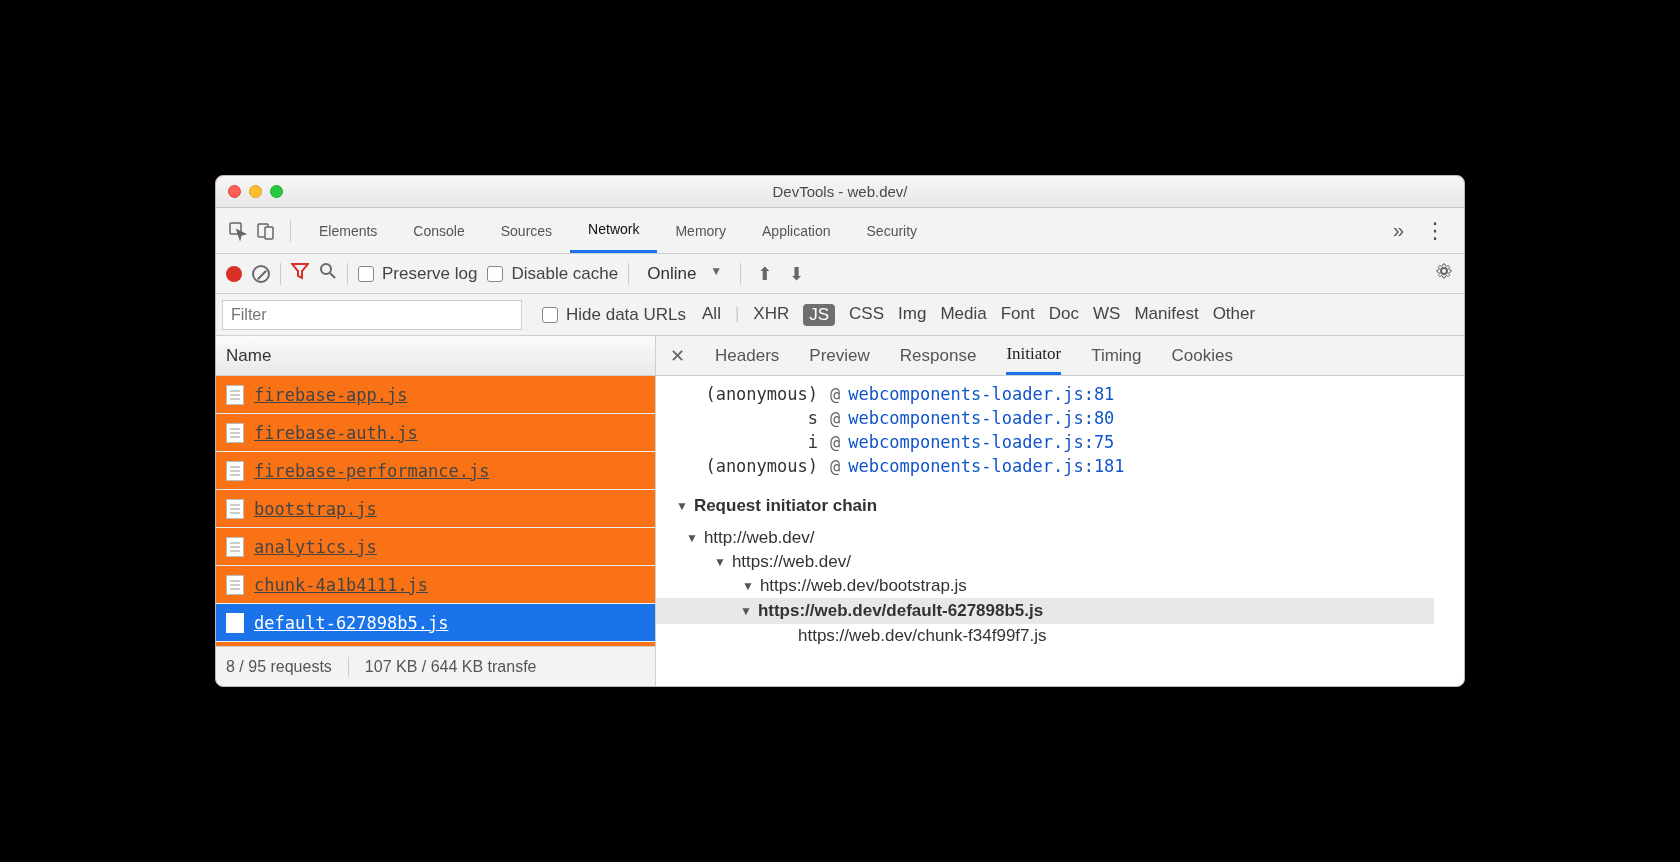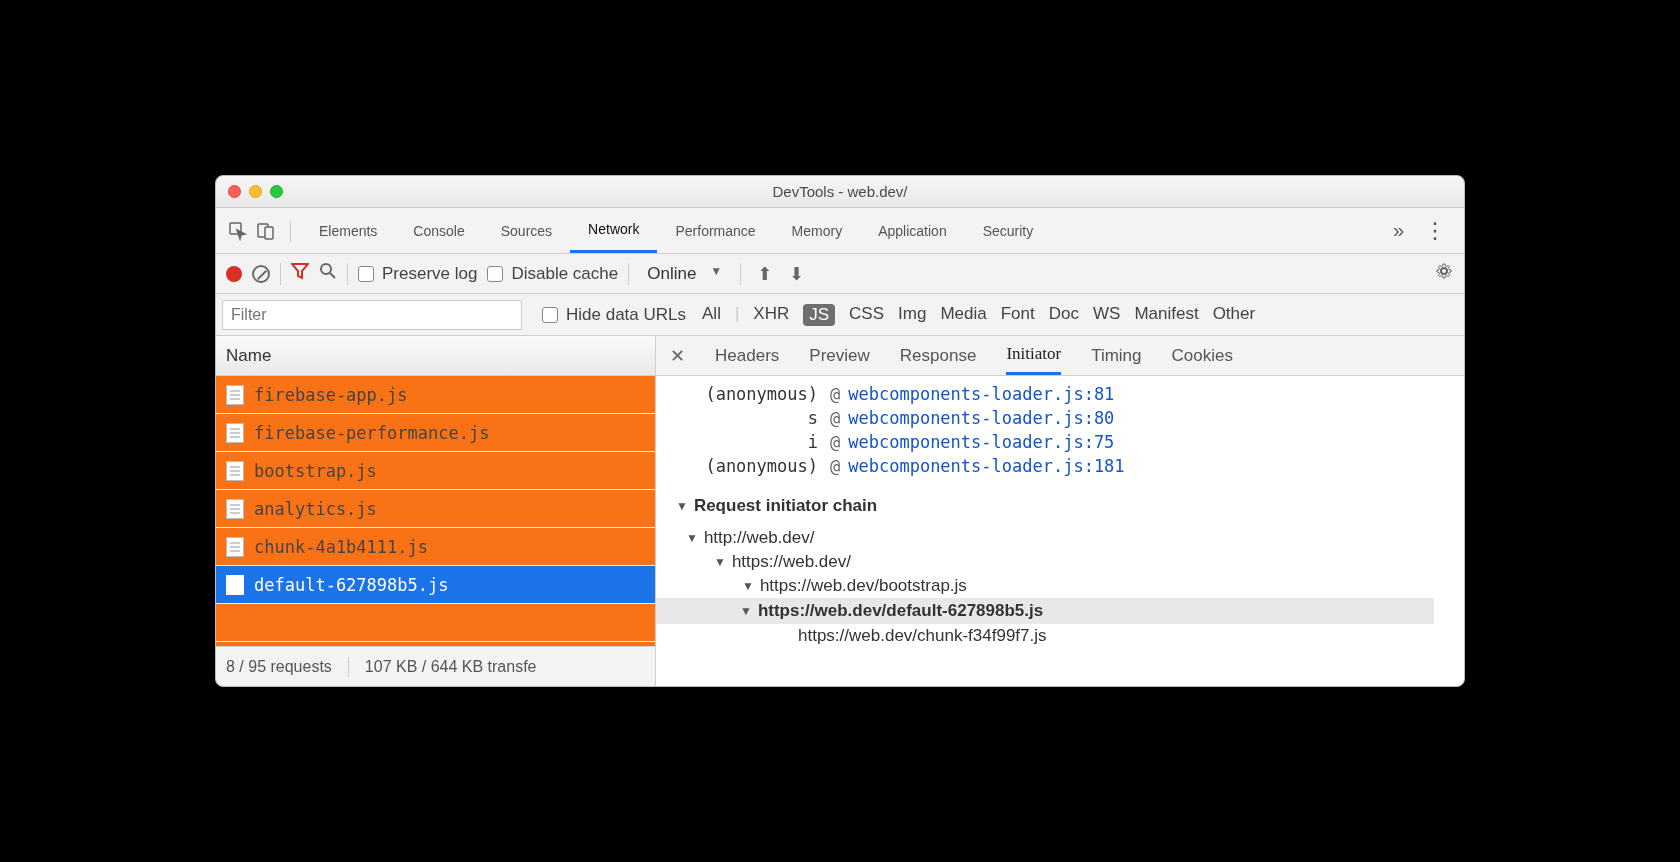--- a/index.html
+++ b/index.html
@@ -138,20 +138,21 @@
     font-weight:400; color:#333;
   }
   .reqlist{flex:1; overflow:hidden;}
   .req{
     height:38px; display:flex; align-items:center; gap:10px;
     padding:0 10px;
     border-bottom:1px solid #eee;
     color:#444; cursor:pointer;
     font-family: ui-monospace, Menlo, Consolas, monospace;
     font-size:17px;
+    text-decoration:underline;
   }
   .req .ficon{
     width:18px;height:20px;border:1px solid #bbb;background:#fff;
     position:relative;
   }
   .req .ficon::before{content:"";position:absolute;top:4px;left:3px;right:3px;height:2px;background:#ccc;box-shadow:0 4px 0 #ccc,0 8px 0 #ccc;}
   .req.sel{background:#1a73e8;color:#fff;}
   .req.sel .ficon{border-color:#fff;}
   .req.sel .ficon::before{background:#fff;box-shadow:0 4px 0 #fff,0 8px 0 #fff;}
   .status{
@@ -224,21 +225,20 @@
           <rect x="2" y="3" width="10" height="13" rx="1"></rect>
           <rect x="9" y="6" width="8" height="12" rx="1" fill="#f3f3f3"></rect>
         </svg>
     </div>
     <div class="div"></div>
     <div id="panel-tabs-holder" style="display:flex;height:100%">
         <div class="tab">Elements</div>
         <div class="tab">Console</div>
         <div class="tab">Sources</div>
         <div class="tab active">Network</div>
-        <div class="tab">Performance</div>
         <div class="tab">Memory</div>
         <div class="tab">Application</div>
         <div class="tab">Security</div>
       </div>
     <div class="spacer"></div>
     <div class="chevrons">»</div>
     <div class="kebab">⋮</div>
   </div>
 
   <div class="toolbar">
@@ -310,20 +310,24 @@
   <div class="main">
     <div class="side">
       <div class="side-header">Name</div>
       <div class="reqlist" id="reqlist">
           <div class="req">
             <span class="ficon"></span>
             <span>firebase-app.js</span>
           </div>
           <div class="req">
             <span class="ficon"></span>
+            <span>firebase-auth.js</span>
+          </div>
+          <div class="req">
+            <span class="ficon"></span>
             <span>firebase-performance.js</span>
           </div>
           <div class="req">
             <span class="ficon"></span>
             <span>bootstrap.js</span>
           </div>
           <div class="req">
             <span class="ficon"></span>
             <span>analytics.js</span>
           </div>

